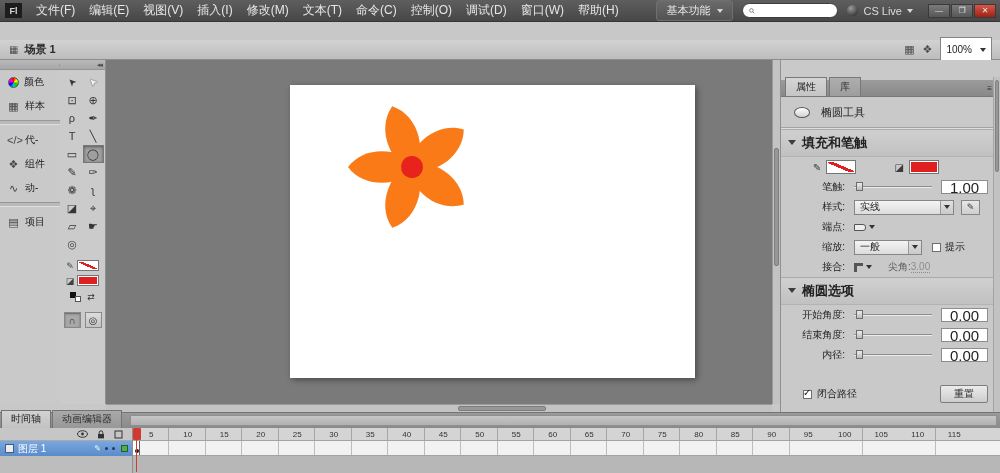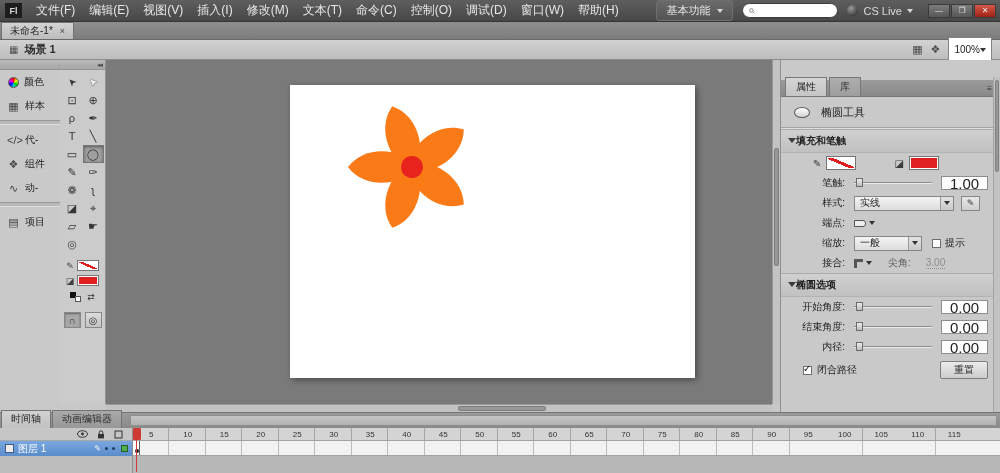--- a/index.html
+++ b/index.html
@@ -42,21 +42,21 @@
   .doctab .tabclose { font-size:9px; color:#444; }
 
   
   .scenebar { position:absolute; top:40px; left:0; right:0; height:20px;
     background:linear-gradient(#d2d2d2,#bdbdbd); border-bottom:1px solid #8d8d8d;
     display:flex; align-items:center; font-size:11px; color:#2c2c2c; }
   .sb-icon { margin:0 6px 0 9px; font-size:10px; color:#4c4c4c; }
   .sb-label { font-weight:bold; }
   .sb-right { margin-left:auto; display:flex; align-items:center; gap:8px; margin-right:8px; }
   .sb-mini { font-size:11px; color:#4c4c4c; }
-  .zoombox { display:flex; align-items:center; background:#fff; border:1px solid #858585;
+  .zoombox { display:flex; align-items:center; gap:8px; background:#fff; border:1px solid #858585;
     height:15px; padding:12px 5px; font-size:10px; color:#222; }
 
   
   .leftdock { position:absolute; top:60px; left:0; width:68px; height:344px;
     background:#c9c9c9; border-right:1px solid #989898; }
   .mini-head { height:10px; background:linear-gradient(#b9b9b9,#a7a7a7); border-bottom:1px solid #949494;
     font-size:7px; color:#4e4e4e; line-height:9px; text-align:right; padding-right:3px; letter-spacing:-1px; }
   .dockitem { display:flex; align-items:center; gap:5px; padding:5px 2px 5px 7px; font-size:10px; color:#222; }
   .dockitem .dicon { width:13px; font-size:11px; color:#454545; text-align:center; flex-shrink:0; }
   .cw { width:11px; height:11px; border-radius:50%; margin-left:1px; flex-shrink:0;
@@ -105,42 +105,42 @@
     display:flex; align-items:flex-end; padding-left:4px;margin-top:20px; }
   .ptab { padding:2px 10px 2px; margin-right:2px; font-size:10px; border:1px solid #787878; border-bottom:none;
     background:linear-gradient(#d5d5d5,#c5c5c5); color:#1c1c1c; }
   .ptab.inactive { background:linear-gradient(#aeaeae,#9d9d9d); color:#333; }
   .pmenu { margin-left:auto; display:flex; gap:5px; padding:0 8px 3px 0; font-size:8px; color:#2e2e2e; }
   .rp-toolrow { display:flex; align-items:center; gap:11px; padding:8px 10px 7px 13px; }
   .oval-ic { width:16px; height:11px; border:1px solid #5a5a5a; border-radius:50%;
     background:linear-gradient(#ffffff,#d2d2d2); }
   .rp-toolname { font-size:11px; }
   .rp-div { border-top:1px solid #a3a3a3; border-bottom:1px solid #dedede; }
-  .psec { display:flex; align-items:center; padding:4px 7px; font-weight:bold; font-size:10px;
+  .psec { display:flex; align-items:center; gap:6px; padding:4px 7px; font-weight:bold; font-size:13px;
     background:linear-gradient(#d0d0d0,#c1c1c1); border-top:1px solid #aaa; border-bottom:1px solid #b3b3b3; }
   .tri { width:0; height:0; border:4px solid transparent; border-top:5px solid #3c3c3c; margin-top:3px; }
   .prow { display:flex; align-items:center; height:20px; padding:0 12px 0 6px; }
   .plabel { width:58px; text-align:right; flex-shrink:0; color:#1f1f1f; }
   .slider { flex:1; height:2px; background:#8d8d8d; border-bottom:1px solid #ececec; margin:0 9px; position:relative; }
   .sthumb { position:absolute; left:2px; top:-4px; width:7px; height:9px;
     background:linear-gradient(#ececec,#bcbcbc); border:1px solid #6c6c6c; }
   .valbox { width:47px; height:14px; background:#fff; border:1px solid #8d8d8d;
     display:flex; align-items:center; justify-content:center; font-size:15px; }
   .ddbox { display:flex; align-items:center; height:15px; border:1px solid #868686;
     background:linear-gradient(#f4f4f4,#dcdcdc); padding-left:5px; }
   .ddarr { margin-left:auto; width:13px; height:100%; border-left:1px solid #9a9a9a;
     display:flex; align-items:center; justify-content:center; background:linear-gradient(#e2e2e2,#c9c9c9); }
   .editbtn { width:19px; height:15px; margin-left:7px; display:flex; align-items:center; justify-content:center;
     border:1px solid #868686; background:linear-gradient(#e8e8e8,#cecece); font-size:9px; color:#333; }
   .cb { width:9px; height:9px; border:1px solid #6e6e6e; background:#fff; display:inline-block; position:relative; }
   .cb.checked::after { content:"✓"; position:absolute; left:-1px; top:-4px; font-size:10px; color:#1a1a1a; }
   .capic { width:12px; height:7px; background:#eee; border:1px solid #555; border-radius:0 3px 3px 0; margin-left:9px; }
   .joinic { width:9px; height:9px; border-left:3px solid #555; border-top:3px solid #555; margin-left:9px; }
   .miniarr { margin-left:3px; }
-  .hotnum { color:#8d8d8d; border-bottom:1px dotted #8d8d8d; margin-left:15px; }
+  .hotnum { color:#8d8d8d; border-bottom:1px dotted #8d8d8d; margin-left:0; }
   .mlabel { margin-left:16px; color:#5c5c5c; }
   .resetbtn { margin-left:auto; padding:1px 13px; border:1px solid #7d7d7d; border-radius:2px;
     background:linear-gradient(#ebebeb,#cdcdcd); font-size:10px; color:#1f1f1f; }
   .rpscroll { position:absolute; right:0; top:17px; bottom:0; width:7px; background:#c2c2c2; border-left:1px solid #a4a4a4; }
   .rpthumb { position:absolute; top:3px; left:1px; width:4px; height:92px; background:#989898; border:1px solid #808080; border-radius:2px; }
 
   
   .tltabs { position:absolute; top:412px; left:0; right:0; height:16px;
     background:linear-gradient(#9a9a9a,#8a8a8a); border-top:1px solid #757575;
     display:flex; align-items:flex-end; }
@@ -212,26 +212,20 @@
         <span class="caret"></span>
       </div>
       <div class="winbtns">
         <span class="wbtn">—</span>
         <span class="wbtn">❐</span>
         <span class="wbtn close">✕</span>
       </div>
     </div>
   </div>
 
-  <div class="doctabbar">
-    <div class="doctab">
-      <span>未命名-1*</span>
-      <span class="tabclose">×</span>
-    </div>
-  </div>
 
   <div class="scenebar">
     <span class="sb-icon">▦</span>
     <span class="sb-label">场景 1</span>
     <div class="sb-right">
       <span class="sb-mini">▦</span>
       <span class="sb-mini">❖</span>
       <div class="zoombox">
         <span>100%</span>
         <span class="caret dark"></span>
@@ -468,21 +462,21 @@
     </div>
 
     <div class="prow">
       <span class="plabel">内径:</span>
       <span class="slider">
           <span class="sthumb"></span>
         </span>
       <span class="valbox">0.00</span>
     </div>
 
-    <div class="prow" style="margin-top:3px;">
+    <div class="prow" style="margin-top:19px;">
       <span class="cb checked" style="margin-left:16px;"></span>
       <span style="margin-left:5px;">闭合路径</span>
       <button class="resetbtn">重置</button>
     </div>
 
     <div class="rpscroll">
         <div class="rpthumb"></div>
       </div>
   </div>
 

